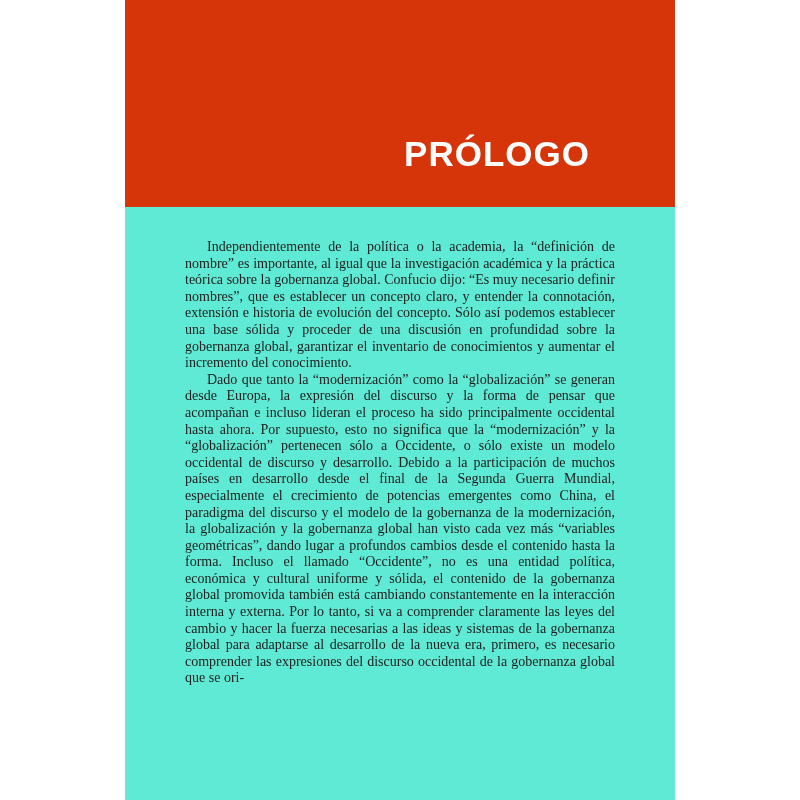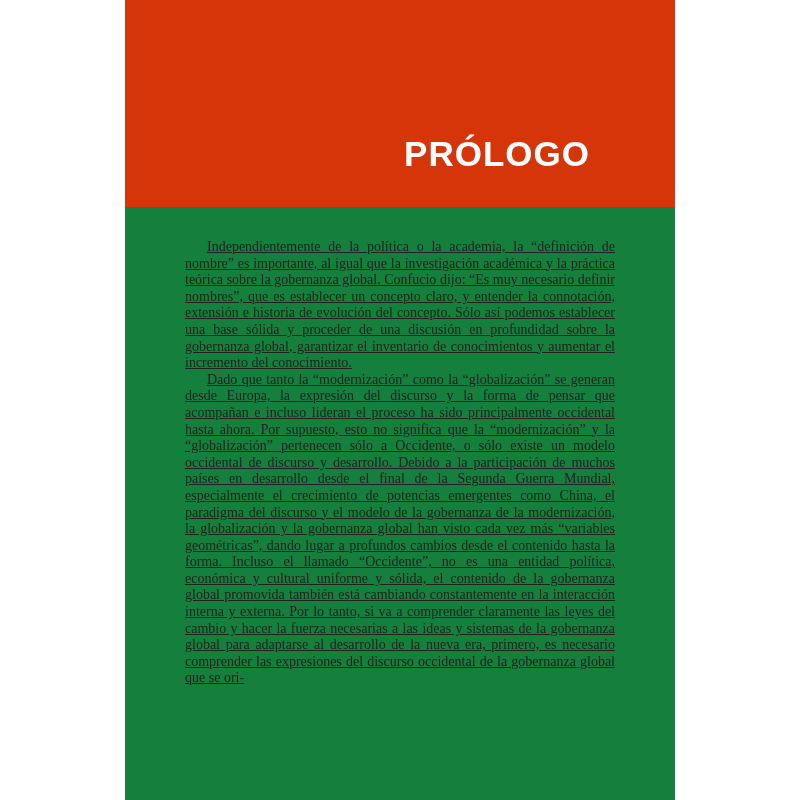--- a/index.html
+++ b/index.html
@@ -13,21 +13,21 @@
     position: relative;
     overflow: hidden;
     font-family: "Liberation Serif", serif;
   }
   .book-page {
     position: absolute;
     left: 125px;
     top: 0;
     width: 550px;
     height: 800px;
-    background: #15803d;
+    background: #5eead4;
   }
   .chapter-header {
     position: absolute;
     left: 0;
     top: 0;
     width: 550px;
     height: 207px;
     background: #d6350a;
   }
   .chapter-title {
@@ -60,17 +60,17 @@
     -webkit-hyphens: auto;
   }
 </style>
 </head>
 <body>
 
 <div class="book-page">
   <header class="chapter-header" style="background: rgb(214, 53, 10);">
     <h1 class="chapter-title" style="color: rgb(255, 255, 255);">PRÓLOGO</h1>
   </header>
-  <main class="body-text" style="color: rgb(33, 33, 33); text-decoration: underline;">
+  <main class="body-text" style="color: rgb(33, 33, 33);">
     <p class="para" lang="es">Independientemente de la política o la academia, la “definición de nombre” es importante, al igual que la investigación académica y la práctica teórica sobre la gobernanza global. Confucio dijo: “Es muy necesario definir nombres”, que es establecer un concepto claro, y entender la connotación, extensión e historia de evolución del concepto. Sólo así podemos establecer una base sólida y proceder de una discusión en profundidad sobre la gobernanza global, garantizar el inventario de conocimientos y aumentar el incremento del conocimiento.</p>
     <p class="para" lang="es">Dado que tanto la “modernización” como la “globalización” se generan desde Europa, la expresión del discurso y la forma de pensar que acompañan e incluso lideran el proceso ha sido principalmente occidental hasta ahora. Por supuesto, esto no significa que la “modernización” y la “globalización” pertenecen sólo a Occidente, o sólo existe un modelo occidental de discurso y desarrollo. Debido a la participación de muchos países en desarrollo desde el final de la Segunda Guerra Mundial, especialmente el crecimiento de potencias emergentes como China, el paradigma del discurso y el modelo de la gobernanza de la modernización, la globalización y la gobernanza global han visto cada vez más “variables geométricas”, dando lugar a profundos cambios desde el contenido hasta la forma. Incluso el llamado “Occidente”, no es una entidad política, económica y cultural uniforme y sólida, el contenido de la gobernanza global promovida también está cambiando constantemente en la interacción interna y externa. Por lo tanto, si va a comprender claramente las leyes del cambio y hacer la fuerza necesarias a las ideas y sistemas de la gobernanza global para adaptarse al desarrollo de la nueva era, primero, es necesario comprender las expresiones del discurso occidental de la gobernanza global que se ori-</p>
   </main>
 </div>
 
 </body></html>

